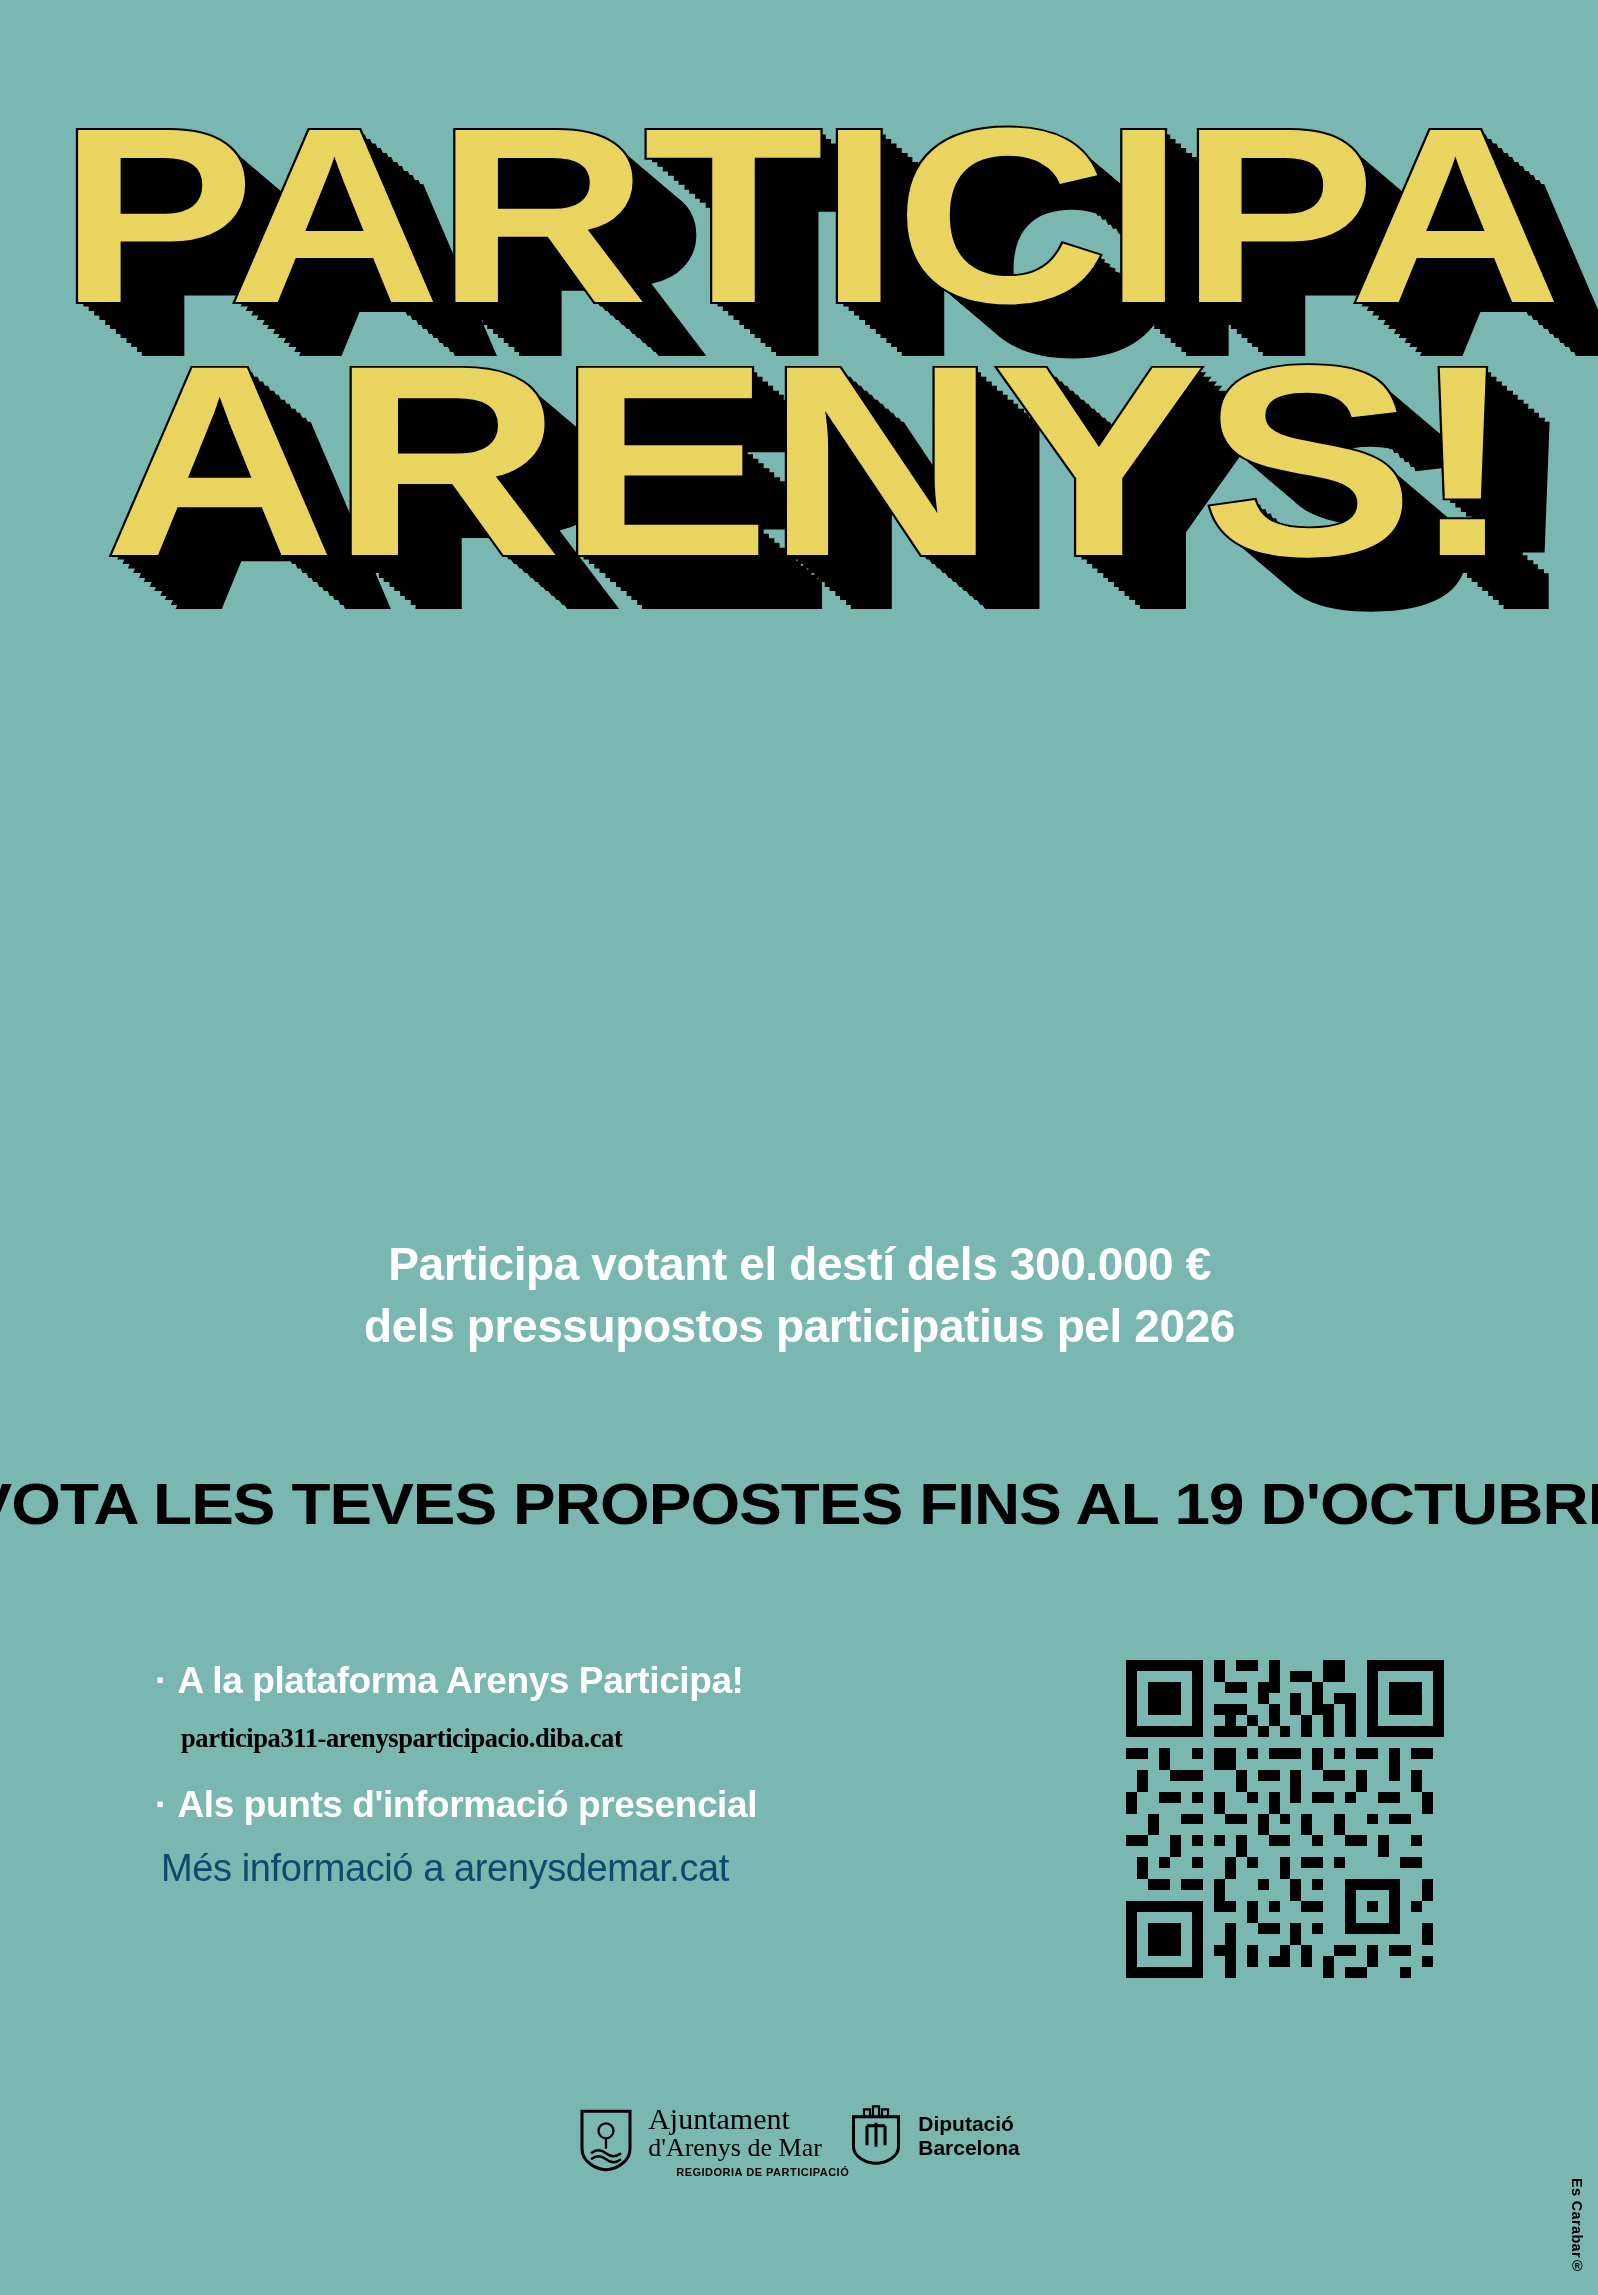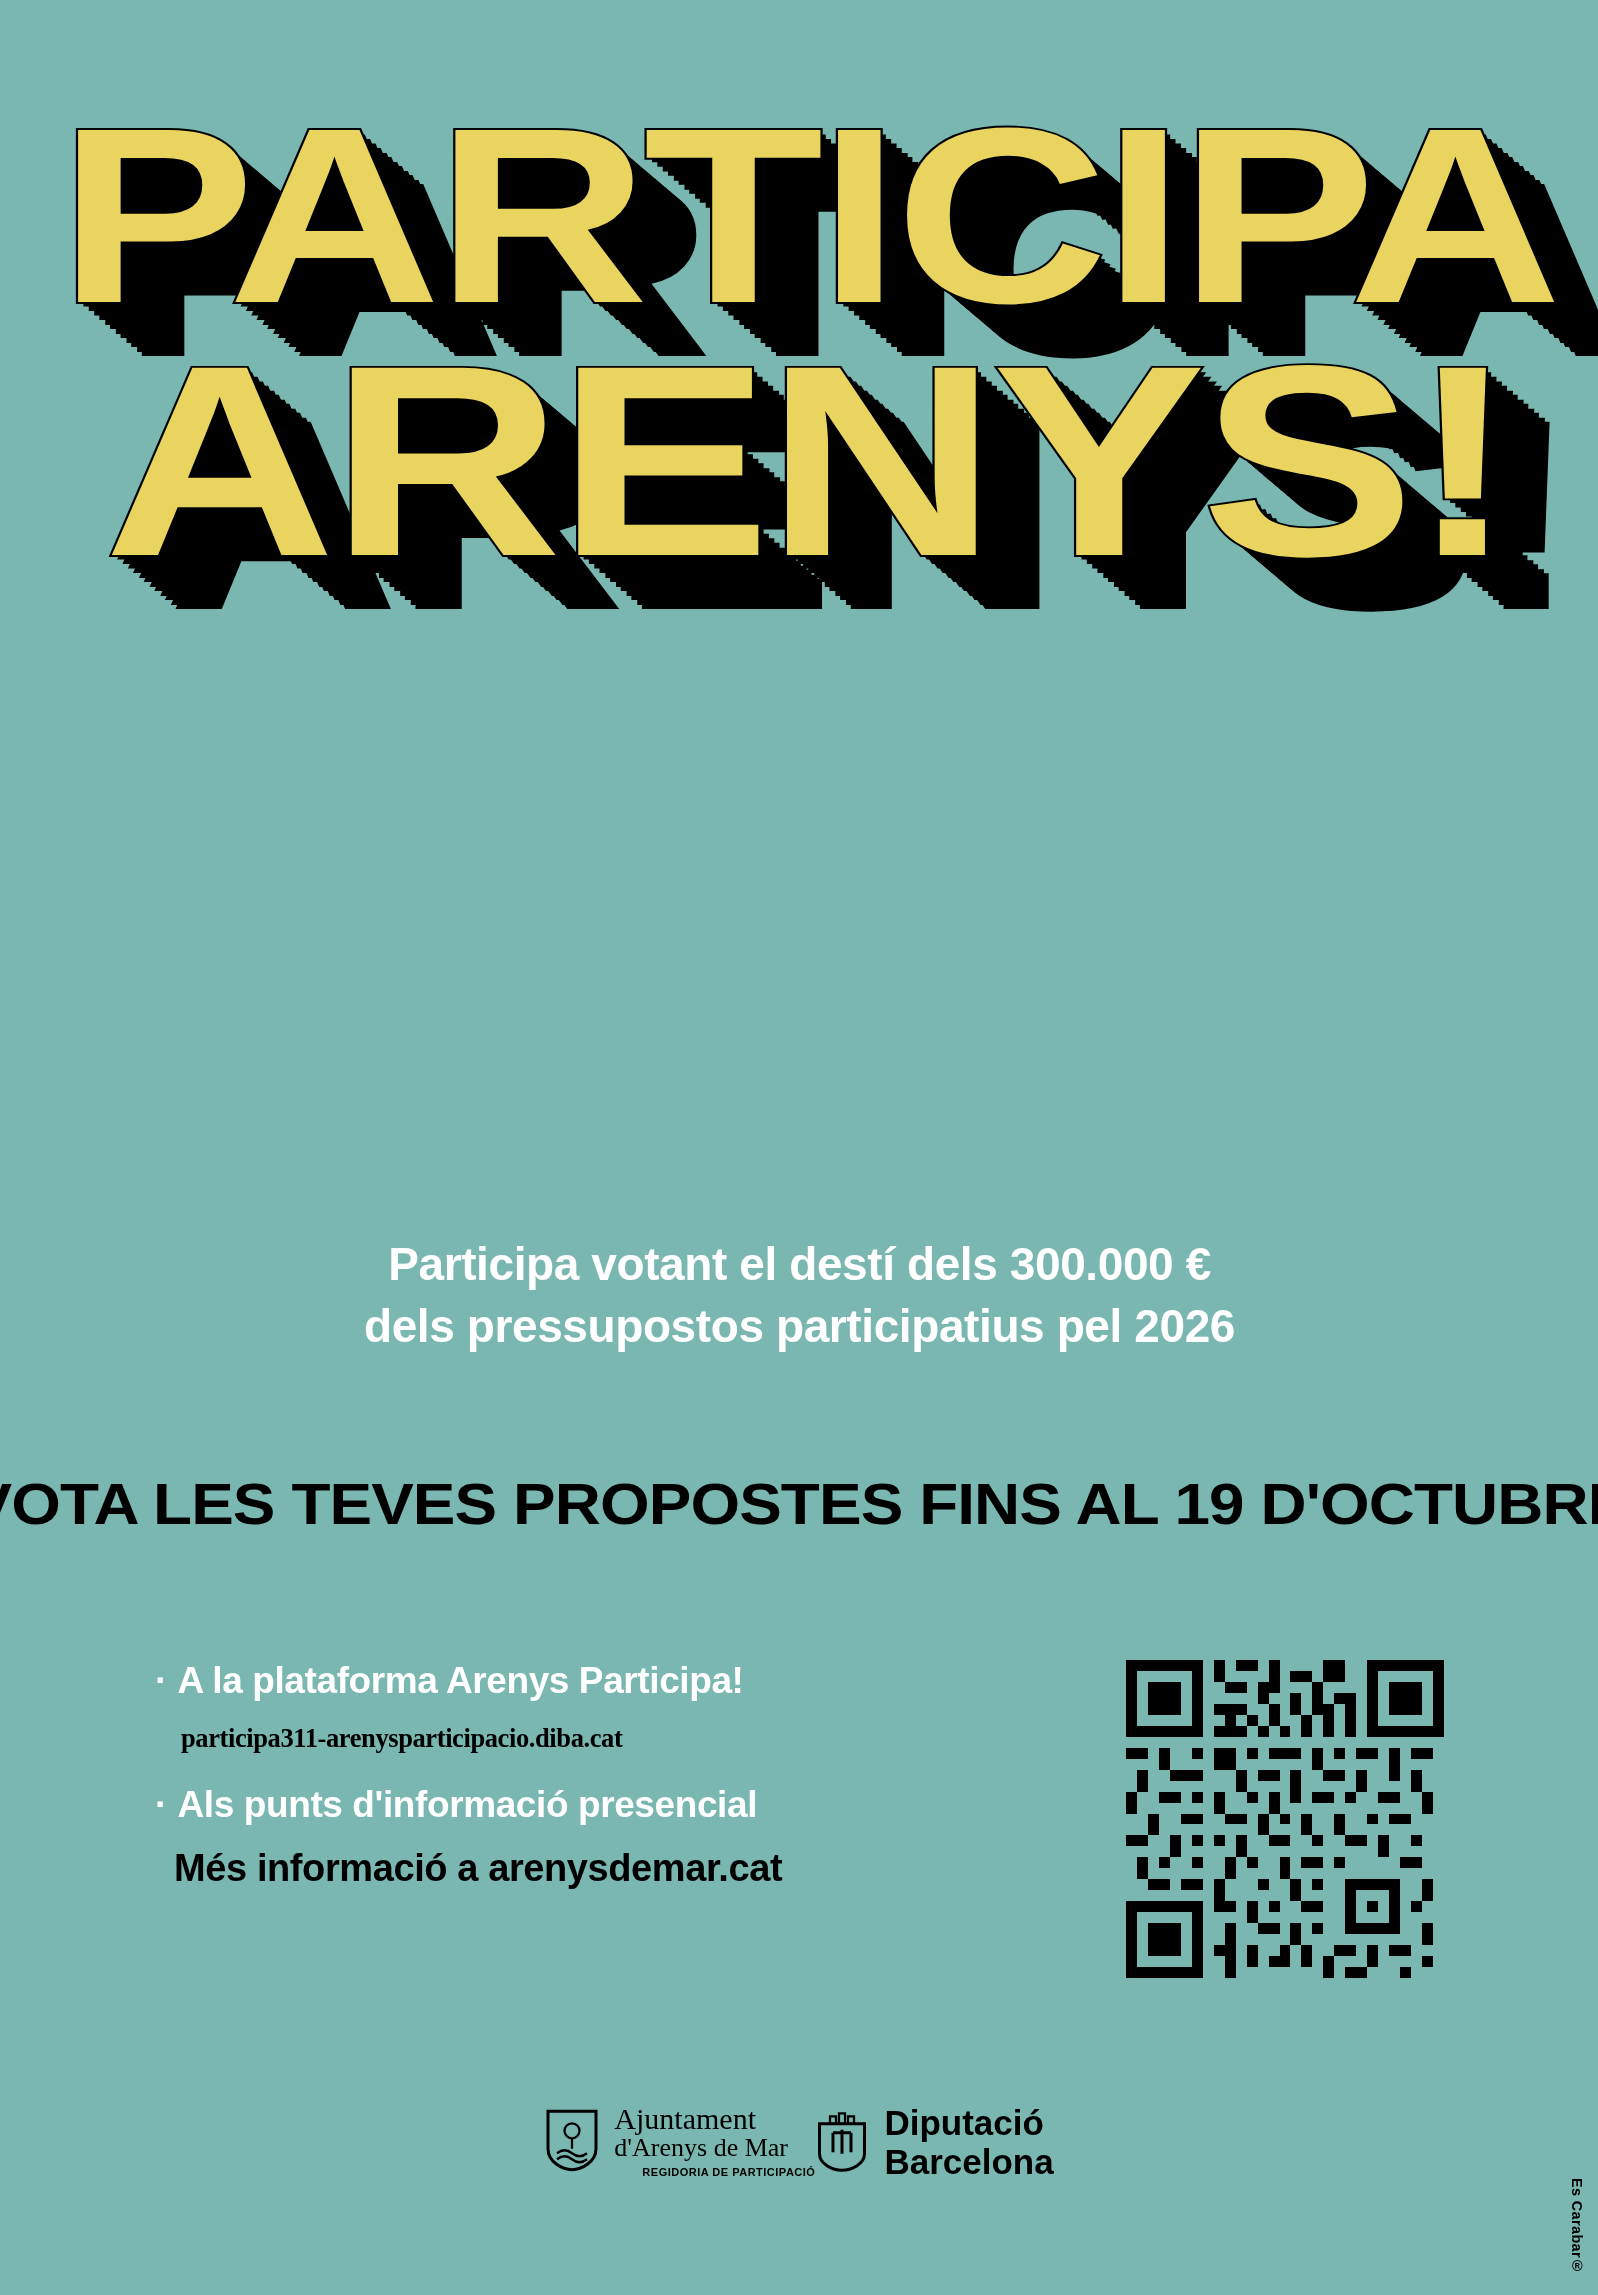--- a/index.html
+++ b/index.html
@@ -104,25 +104,25 @@
   .url-line {
     color: #000000;
     font-family: "Liberation Serif", serif;
     font-weight: bold;
     font-size: 26.5px;
     letter-spacing: -0.4px;
     margin: 4.5px 0 30px 26px;
   }
   .bullet-2 { margin-bottom: 21px; }
   .more-info {
-    color: #000000;
+    color: #0c4a6e;
     font-size: 38px;
-    font-weight: bold;
+    font-weight: normal;
     letter-spacing: -0.4px;
-    margin-left: 19px;
+    margin-left: 6px;
   }
 
   
   .qr-wrap {
     position: absolute;
     right: 155px;
     top: 1660px;
     width: 318px;
     height: 318px;
     background: #79b7b0;
@@ -165,21 +165,21 @@
     font-family: "Liberation Sans", sans-serif;
     font-size: 11px;
     font-weight: bold;
     letter-spacing: 0.5px;
     margin-top: 5.3px;
     margin-left: 28px;
   }
   .logo-text-b {
     color: #000;
     font-family: "Liberation Sans", sans-serif;
-    font-size: 35px;
+    font-size: 21px;
     font-weight: bold;
     line-height: 1.12;
   }
 
   
   .credit {
     position: absolute;
     right: 13.6px;
     bottom: 21px;
     color: #000;

